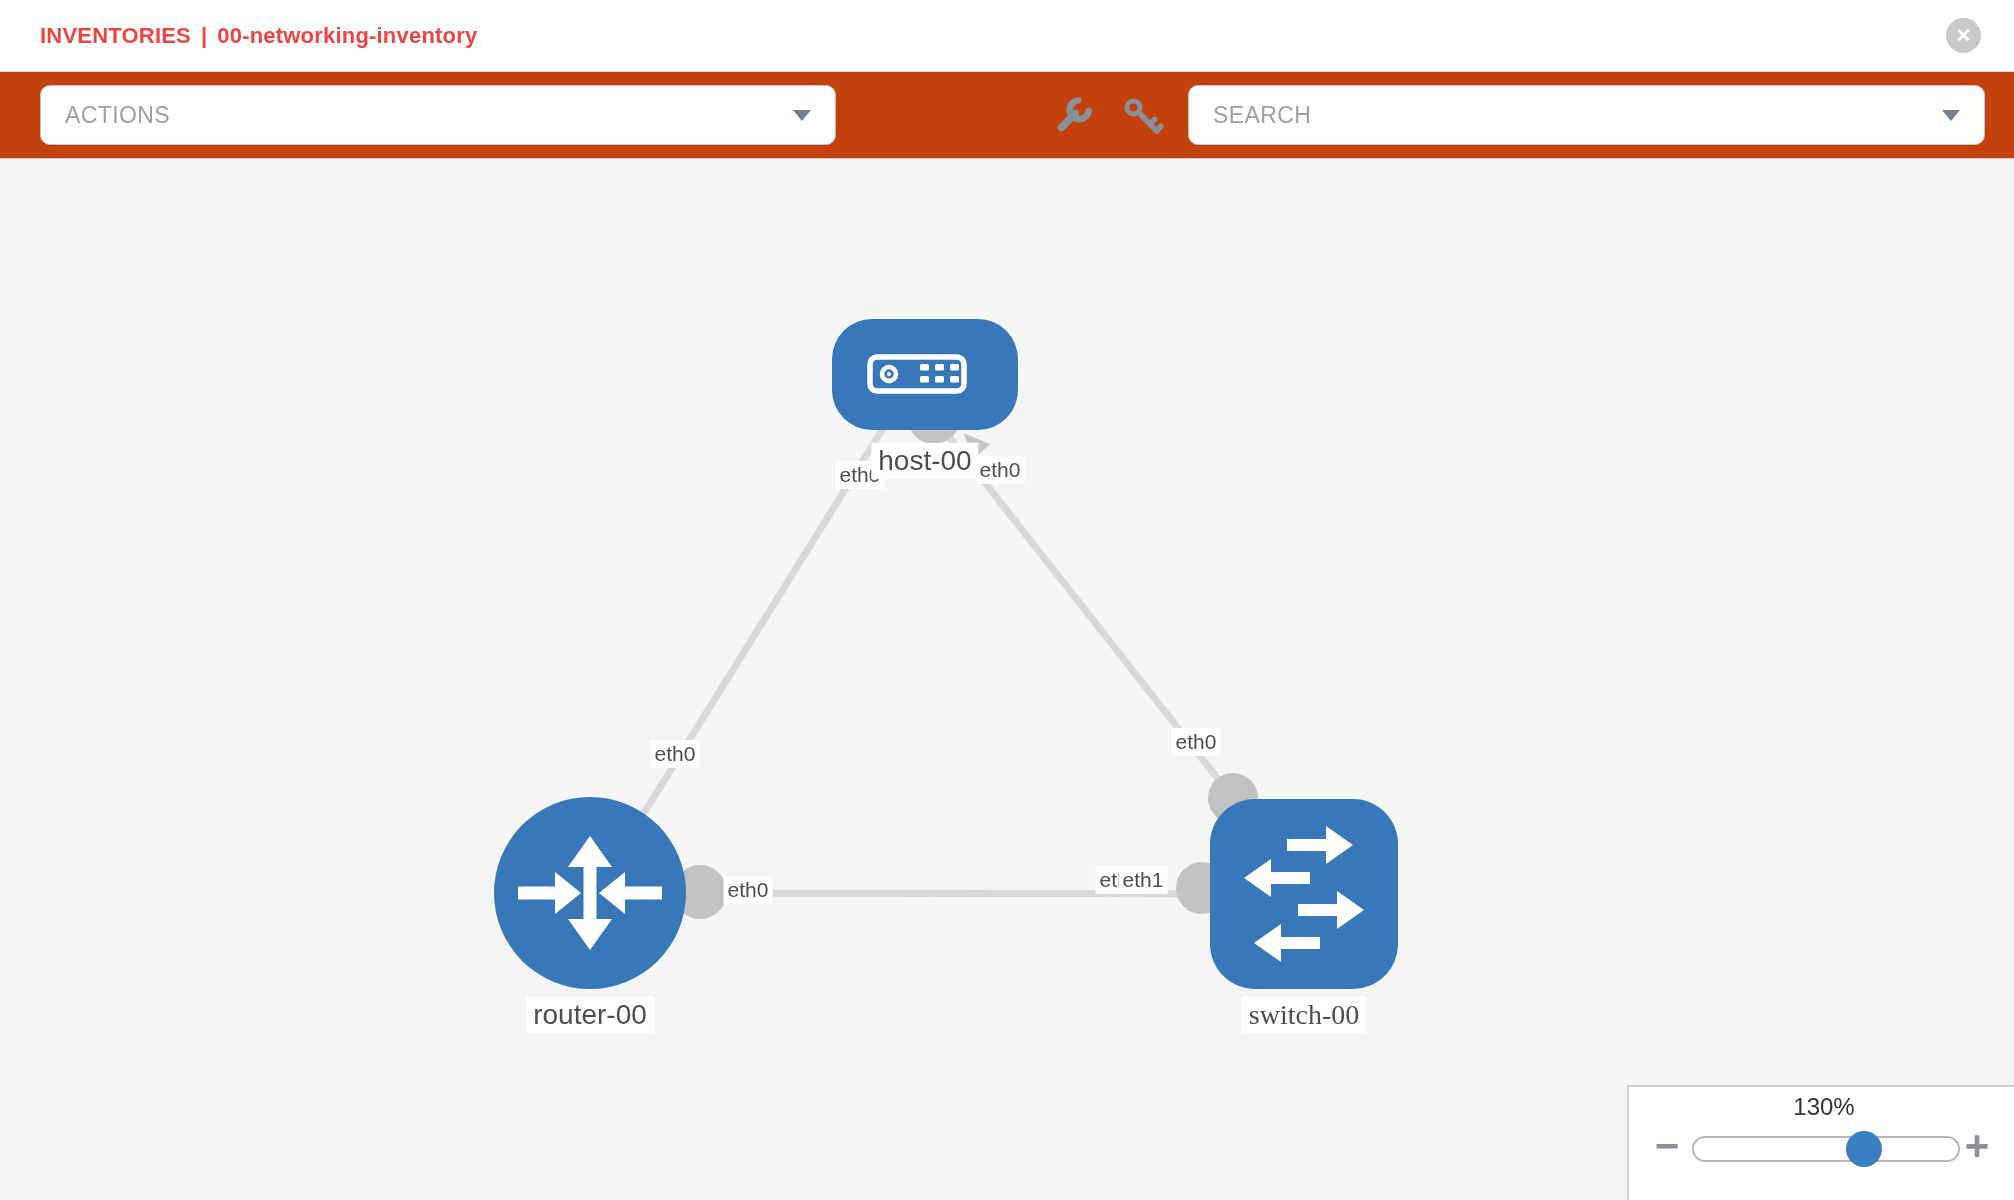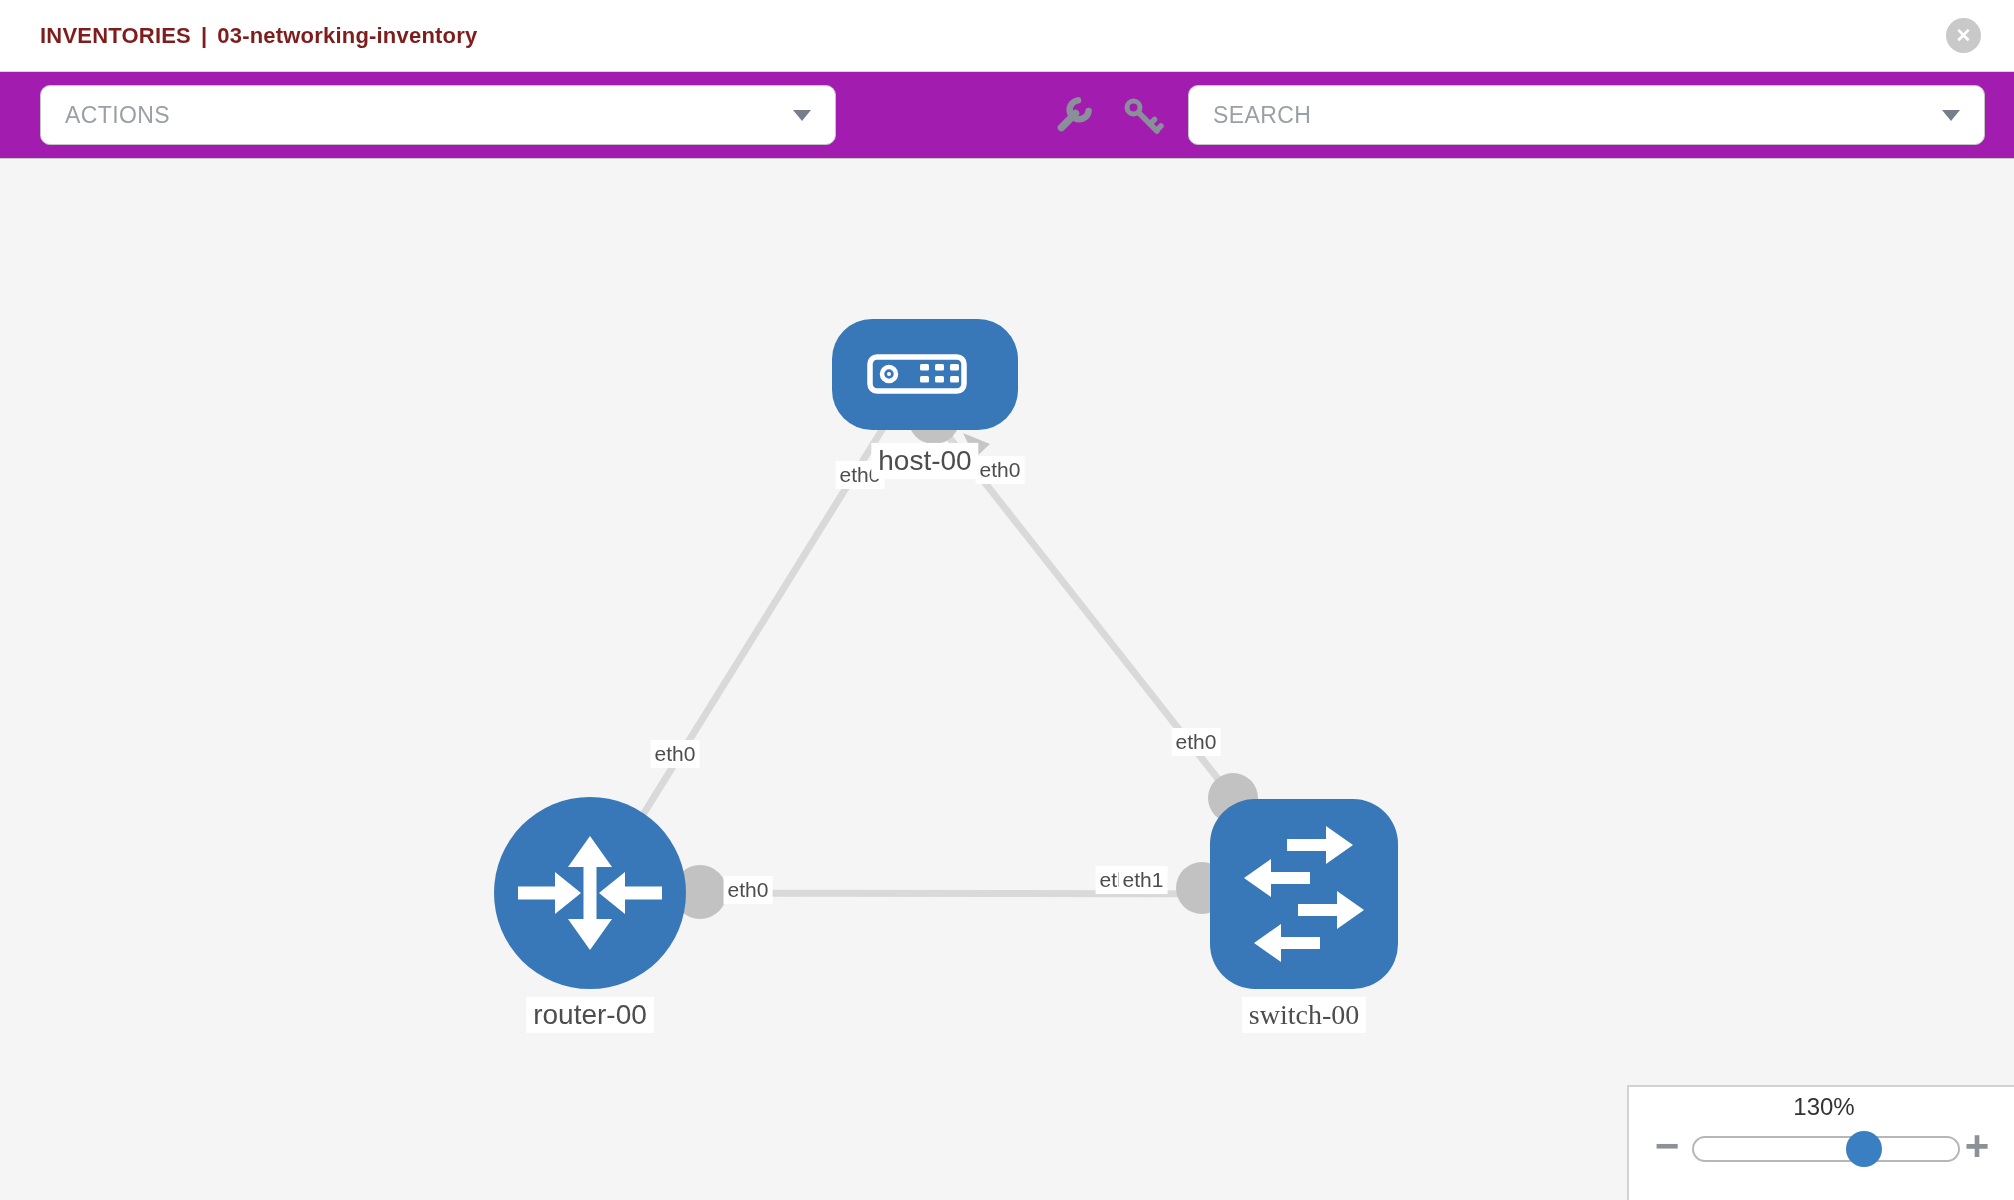--- a/index.html
+++ b/index.html
@@ -5,29 +5,29 @@
   * { margin:0; padding:0; box-sizing:border-box; }
   html,body { width:2014px; height:1200px; overflow:hidden;
     font-family:"Liberation Sans", sans-serif; background:#f5f5f5; }
   .stage { position:relative; width:2014px; height:1200px; }
 
   
   .header { position:absolute; top:0; left:0; width:100%; height:72px;
     background:#ffffff; border-bottom:1px solid #d8d8d8;
     display:flex; align-items:center; padding-left:40px; }
   .title { display:flex; align-items:baseline; gap:10px;
-    font-size:22px; font-weight:bold; color:#7f1d1d; letter-spacing:0.2px; }
+    font-size:22px; font-weight:bold; color:#ef4444; letter-spacing:0.2px; }
   .close-btn { position:absolute; top:18px; right:33px; width:35px; height:35px;
     border-radius:50%; background:#c9c9c9; color:#ffffff;
     display:flex; align-items:center; justify-content:center;
     font-size:19px; font-weight:bold; cursor:pointer; }
 
   
   .toolbar { position:absolute; top:72px; left:0; width:100%; height:87px;
-    background:#a21caf; border-bottom:1px solid #c9c9c9; }
+    background:#c2410c; border-bottom:1px solid #c9c9c9; }
   .selectbox { position:absolute; top:13px; height:60px; background:#ffffff;
     border:1px solid #c4c4c4; border-radius:10px;
     display:flex; align-items:center; padding:0 24px; cursor:pointer; }
   .selectbox.actions { left:40px;  width:796px; }
   .selectbox.search  { left:1188px; width:797px; }
   .selectbox .sel-label { font-size:23px; color:#9aa0a5; letter-spacing:0.4px; }
   .caret { position:absolute; right:24px; top:50%; margin-top:-5px;
     width:0; height:0; border-left:9px solid transparent;
     border-right:9px solid transparent; border-top:11px solid #767e8c; }
   .tool-btn { position:absolute; top:21px; width:48px; height:48px;
@@ -66,21 +66,21 @@
 </style>
 </head>
 <body>
 
 <div class="stage">
 
   <div class="header">
     <div class="title">
       <span>INVENTORIES</span>
       <span>|</span>
-      <span>03-networking-inventory</span>
+      <span>00-networking-inventory</span>
     </div>
     <div class="close-btn">
       <span>✕</span>
     </div>
   </div>
 
   <div class="toolbar">
     <div class="selectbox actions">
       <span class="sel-label">ACTIONS</span>
       <span class="caret"></span>

